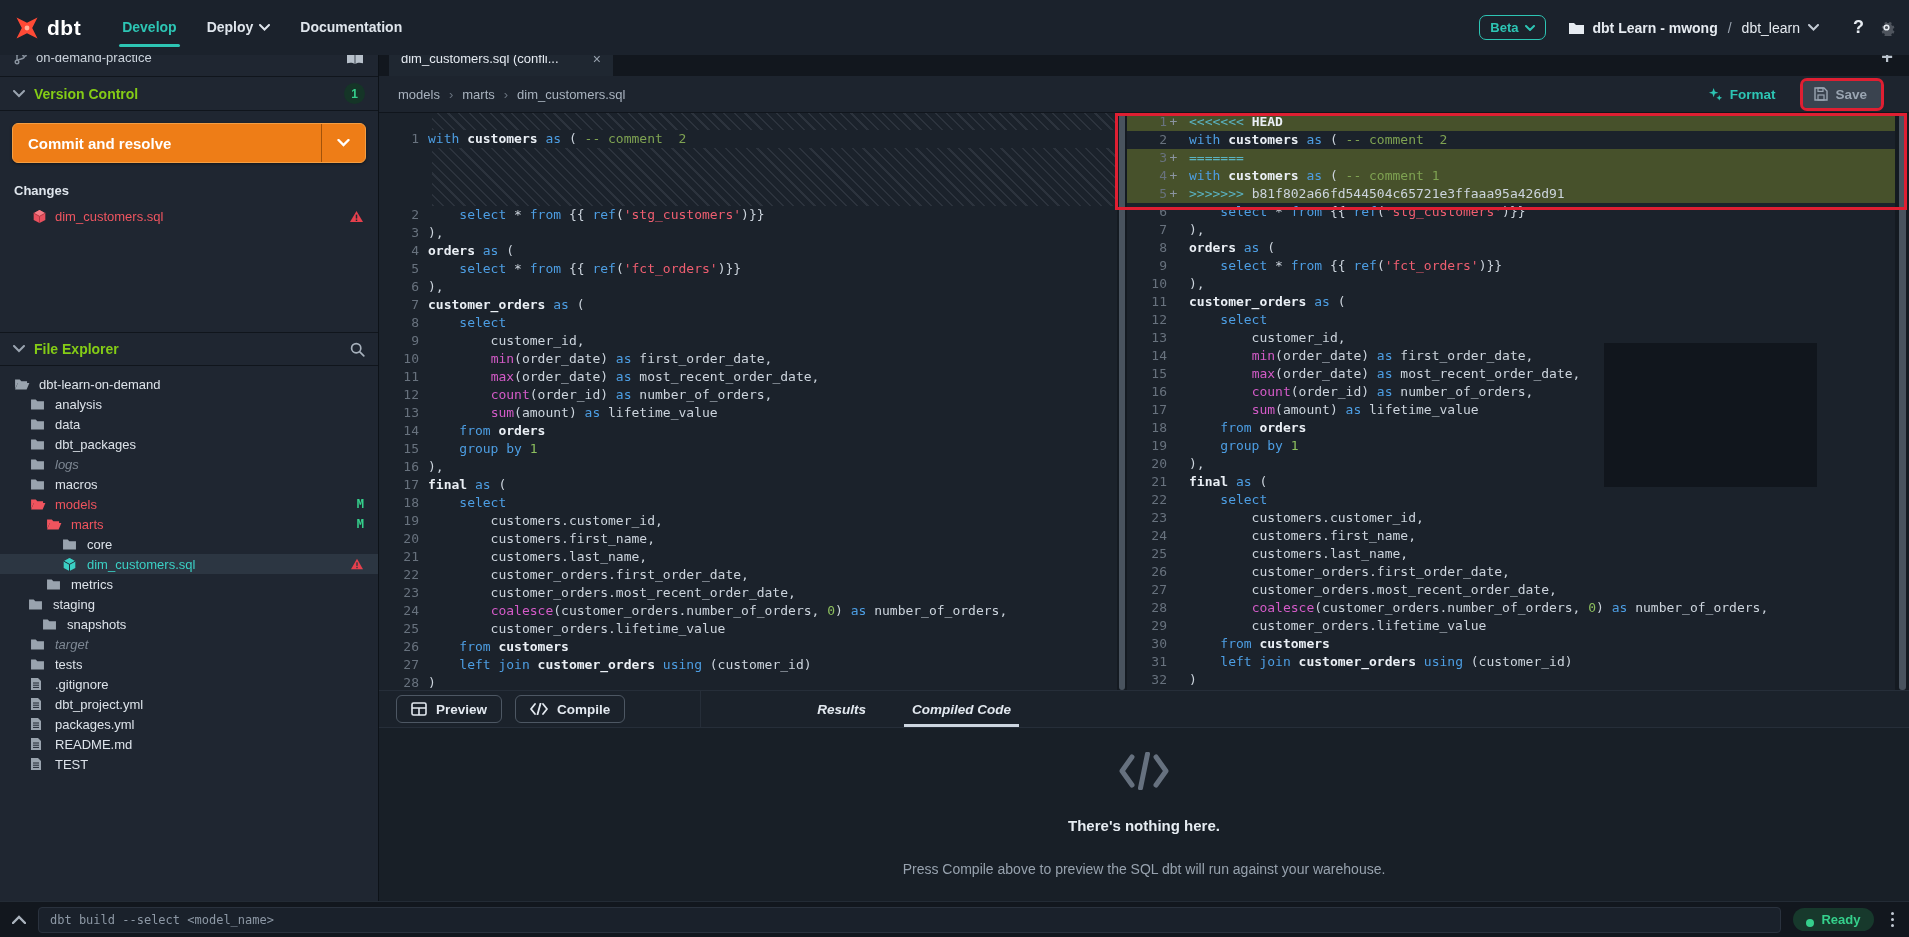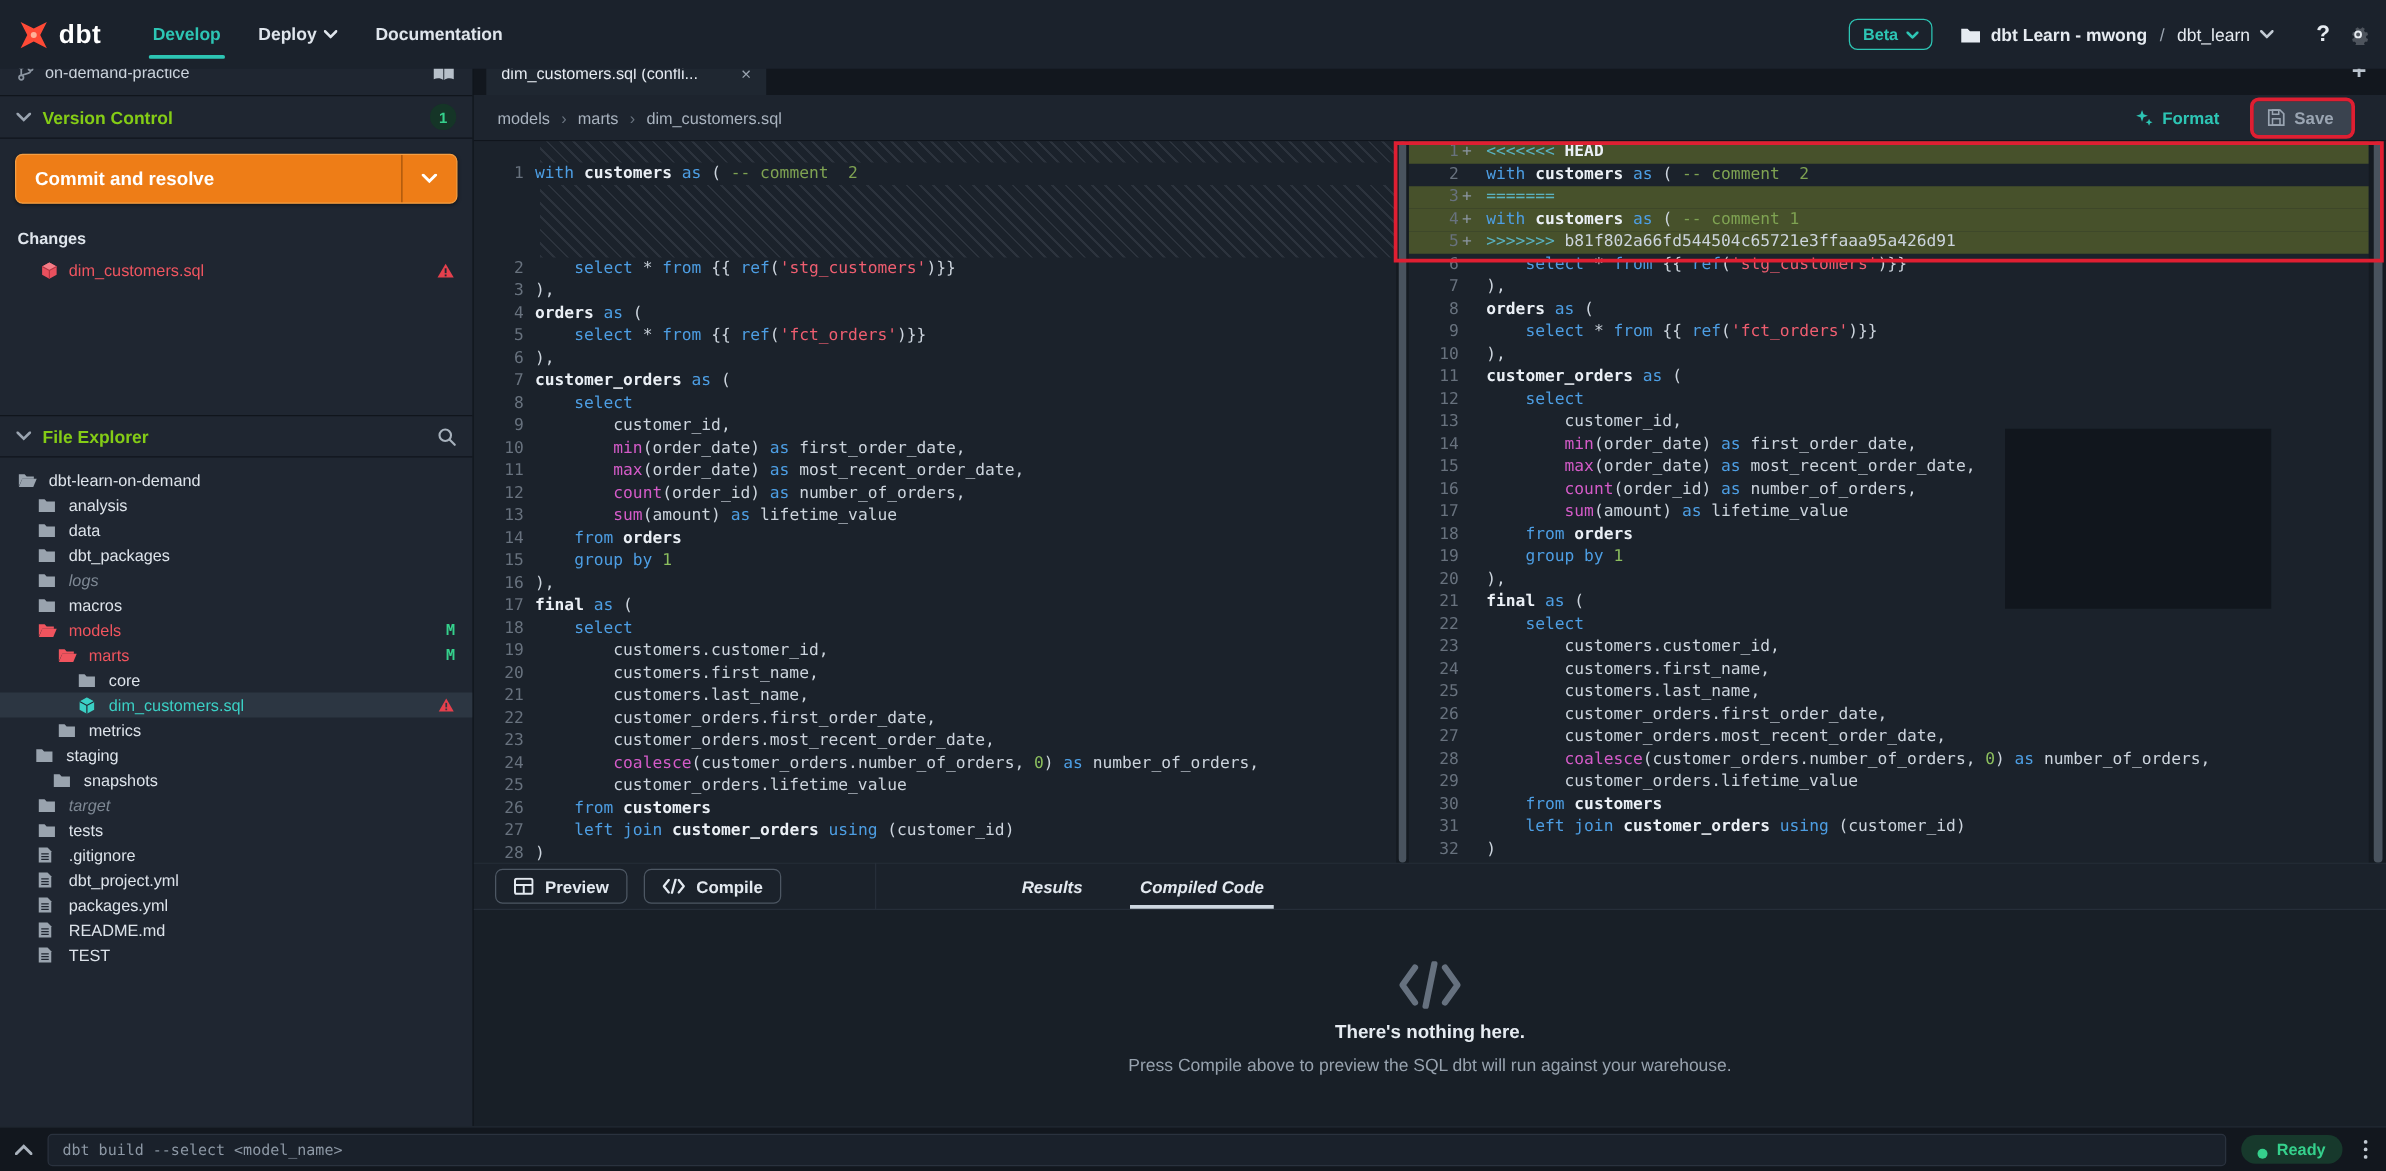--- a/index.html
+++ b/index.html
@@ -82,21 +82,21 @@
   .conflict-box{ position:absolute; left:736px; right:2px; top:0; height:97px; border:3px solid #df1f32; pointer-events:none; z-index:9; }
   .overlay-box{ position:absolute; left:477px; top:230px; width:213px; height:144px; background:rgba(6,9,13,.45); z-index:3; }
 
   
   .bp-toolbar{ height:38px; border-top:1px solid #262e39; border-bottom:1px solid #262e39; background:#1b222b; display:flex; align-items:center; padding-left:17px; }
   .bp-btn{ height:28px; border:1px solid #4d5763; border-radius:6px; background:transparent; color:#e3e9f0; font-size:13.5px; font-weight:bold; display:flex; align-items:center; gap:9px; padding:0 14px; margin-right:13px; cursor:pointer; font-family:"Liberation Sans",sans-serif;}
   .bp-vsep{ width:1px; height:38px; background:#262e39; margin-left:62px; }
   .bp-tabs{ display:flex; gap:46px; margin-left:116px; height:100%;font-style:italic; }
   .bp-tab{ display:flex; align-items:center; font-size:13.5px; font-weight:bold; color:#e3e9f0; position:relative; cursor:pointer; }
   .bp-tab.active::after{ content:""; position:absolute; left:-8px; right:-8px; bottom:0; height:3px; background:#cdd6e0; }
-  .results{ flex:1; background:#181f27; display:flex; flex-direction:column; align-items:center; justify-content:center; gap:10px; }
+  .results{ flex:1; background:#181f27; display:flex; flex-direction:column; align-items:center; justify-content:center; gap:27px; }
   .empty-title{ font-size:15px; font-weight:bold; color:#e6ecf2; }
   .empty-sub{ font-size:14px; color:#97a2ae; }
 
   
   .bottombar{ position:absolute; left:0; right:0; bottom:0; height:36px; background:#12171e; border-top:1px solid #232b35; display:flex; align-items:center; padding:0 12px; z-index:20;}
   .cmd{ flex:1; height:26px; margin:0 12px; background:#1a212b; border:1px solid #2a323e; border-radius:4px; display:flex; align-items:center; padding:0 11px; font-family:"DejaVu Sans Mono",monospace; font-size:12px; color:#8d98a5; cursor:text;}
   .ready-pill{ background:#17392c; color:#35d08c; border-radius:13px; padding:4px 13px; font-size:13px; font-weight:bold; display:flex; align-items:flex-end; gap:7px; }
   .ready-pill .dot{ width:8px; height:8px; border-radius:50%; background:#35d08c; }
   .kebab{ display:flex; flex-direction:column; gap:2.5px; margin-left:14px; padding:3px; cursor:pointer;}
   .kebab i{ width:3.5px; height:3.5px; border-radius:50%; background:#c2cad3; }

